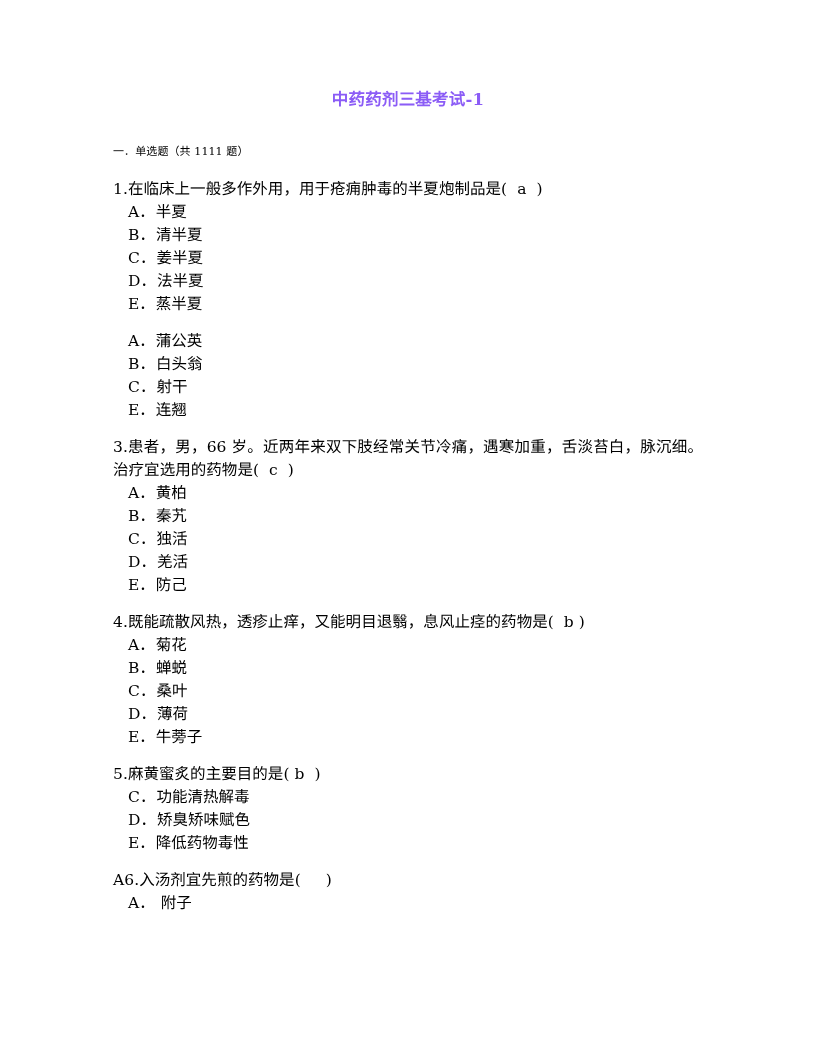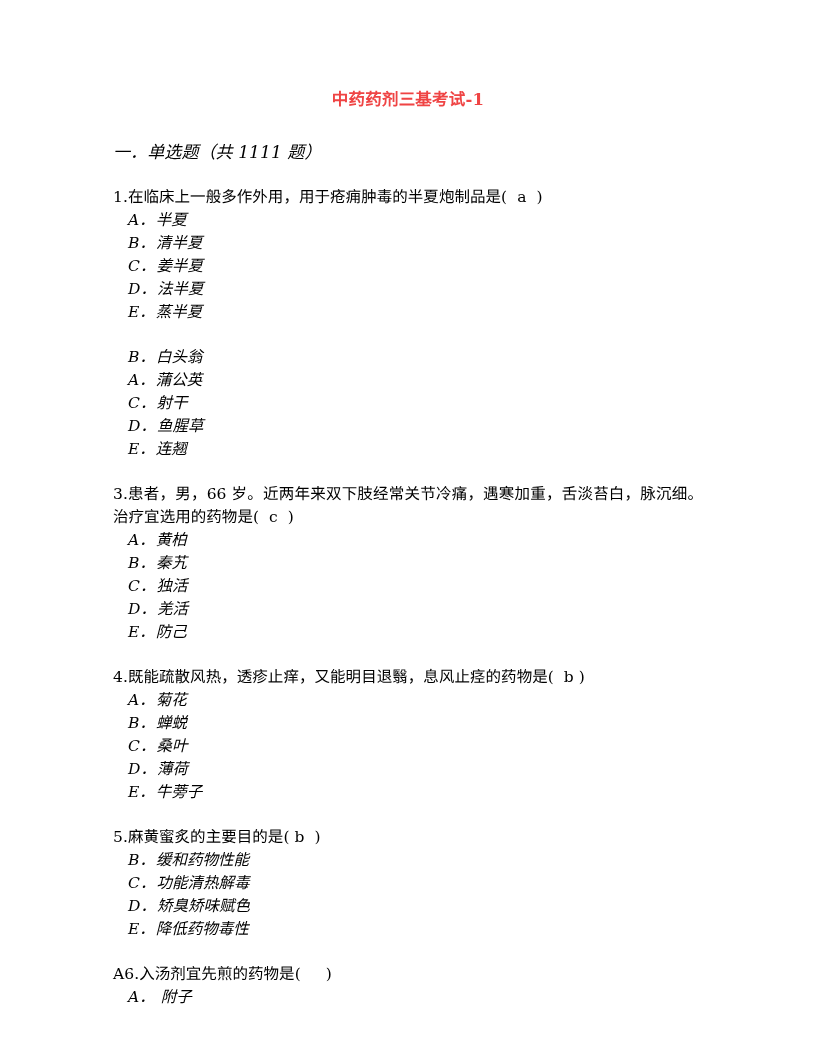--- a/index.html
+++ b/index.html
@@ -32,51 +32,49 @@
     font-weight: bold;
     font-size: 16.5px;
     line-height: 24px;
     letter-spacing: 0.2px;
     color: #c00000;
     white-space: nowrap;
   }
 
   .section-heading {
     margin: 28px 0 0 0;
-    font-size: 17px;
+    font-size: 11px;
     line-height: 24px;
     letter-spacing: 0.1px;
     white-space: nowrap;
-    font-style: italic;
   }
 
   .questions {
     margin: 0;
     padding: 0;
     list-style: none;
   }
 
   .question {
-    margin-top: 22px;
+    margin-top: 14px;
   }
 
   .q-stem {
     margin: 0;
     font-size: 15.5px;
     line-height: 23px;
     text-align: justify;
     text-justify: inter-ideograph;
     letter-spacing: 0.05px;
   }
 
   .options {
     margin: 0;
     padding: 0;
     list-style: none;
-    font-style: italic;
   }
 
   .option {
     margin: 0;
     padding-left: 15px;
     font-size: 15.5px;
     line-height: 23px;
     white-space: nowrap;
   }
 
@@ -95,41 +93,40 @@
   .answer {
     font-family: "DejaVu Serif", "Liberation Serif", serif;
     white-space: pre;
   }
 </style>
 </head>
 <body>
 
 <div class="page">
 
-  <h1 class="doc-title" style="color: #ef4444;">中药药剂三基考试-1</h1>
+  <h1 class="doc-title" style="color: #8b5cf6;">中药药剂三基考试-1</h1>
 
   <p class="section-heading">一．单选题（共 1111 题）</p>
 
   <ol class="questions">
       <li class="question">
         <p class="q-stem"><span>1.</span><span>在临床上一般多作外用，用于疮痈肿毒的半夏炮制品是</span><span class="answer">(</span><span class="answer">  a  </span><span class="answer">)</span></p>
         <ul class="options">
           <li class="option"><span class="opt-letter">A</span><span class="opt-sep">．</span><span class="opt-text">半夏</span></li>
           <li class="option"><span class="opt-letter">B</span><span class="opt-sep">．</span><span class="opt-text">清半夏</span></li>
           <li class="option"><span class="opt-letter">C</span><span class="opt-sep">．</span><span class="opt-text">姜半夏</span></li>
           <li class="option"><span class="opt-letter">D</span><span class="opt-sep">．</span><span class="opt-text">法半夏</span></li>
           <li class="option"><span class="opt-letter">E</span><span class="opt-sep">．</span><span class="opt-text">蒸半夏</span></li>
         </ul>
       </li>
       <li class="question">
         <ul class="options">
+          <li class="option"><span class="opt-letter">A</span><span class="opt-sep">．</span><span class="opt-text">蒲公英</span></li>
           <li class="option"><span class="opt-letter">B</span><span class="opt-sep">．</span><span class="opt-text">白头翁</span></li>
-          <li class="option"><span class="opt-letter">A</span><span class="opt-sep">．</span><span class="opt-text">蒲公英</span></li>
           <li class="option"><span class="opt-letter">C</span><span class="opt-sep">．</span><span class="opt-text">射干</span></li>
-          <li class="option"><span class="opt-letter">D</span><span class="opt-sep">．</span><span class="opt-text">鱼腥草</span></li>
           <li class="option"><span class="opt-letter">E</span><span class="opt-sep">．</span><span class="opt-text">连翘</span></li>
         </ul>
       </li>
       <li class="question">
         <p class="q-stem"><span>3.</span><span>患者，男，66 岁。近两年来双下肢经常关节冷痛，遇寒加重，舌淡苔白，脉沉细。治疗宜选用的药物是</span><span class="answer">(</span><span class="answer">  c  </span><span class="answer">)</span></p>
         <ul class="options">
           <li class="option"><span class="opt-letter">A</span><span class="opt-sep">．</span><span class="opt-text">黄柏</span></li>
           <li class="option"><span class="opt-letter">B</span><span class="opt-sep">．</span><span class="opt-text">秦艽</span></li>
           <li class="option"><span class="opt-letter">C</span><span class="opt-sep">．</span><span class="opt-text">独活</span></li>
           <li class="option"><span class="opt-letter">D</span><span class="opt-sep">．</span><span class="opt-text">羌活</span></li>
@@ -142,21 +139,20 @@
           <li class="option"><span class="opt-letter">A</span><span class="opt-sep">．</span><span class="opt-text">菊花</span></li>
           <li class="option"><span class="opt-letter">B</span><span class="opt-sep">．</span><span class="opt-text">蝉蜕</span></li>
           <li class="option"><span class="opt-letter">C</span><span class="opt-sep">．</span><span class="opt-text">桑叶</span></li>
           <li class="option"><span class="opt-letter">D</span><span class="opt-sep">．</span><span class="opt-text">薄荷</span></li>
           <li class="option"><span class="opt-letter">E</span><span class="opt-sep">．</span><span class="opt-text">牛蒡子</span></li>
         </ul>
       </li>
       <li class="question">
         <p class="q-stem"><span>5.</span><span>麻黄蜜炙的主要目的是</span><span class="answer">(</span><span class="answer"> b  </span><span class="answer">)</span></p>
         <ul class="options">
-          <li class="option"><span class="opt-letter">B</span><span class="opt-sep">．</span><span class="opt-text">缓和药物性能</span></li>
           <li class="option"><span class="opt-letter">C</span><span class="opt-sep">．</span><span class="opt-text">功能清热解毒</span></li>
           <li class="option"><span class="opt-letter">D</span><span class="opt-sep">．</span><span class="opt-text">矫臭矫味赋色</span></li>
           <li class="option"><span class="opt-letter">E</span><span class="opt-sep">．</span><span class="opt-text">降低药物毒性</span></li>
         </ul>
       </li>
       <li class="question">
         <p class="q-stem"><span>A6.</span><span>入汤剂宜先煎的药物是</span><span class="answer">(</span><span class="answer">     </span><span class="answer">)</span></p>
         <ul class="options">
           <li class="option"><span class="opt-letter">A</span><span class="opt-sep">．</span><span class="opt-text"> 附子</span></li>
         </ul>

